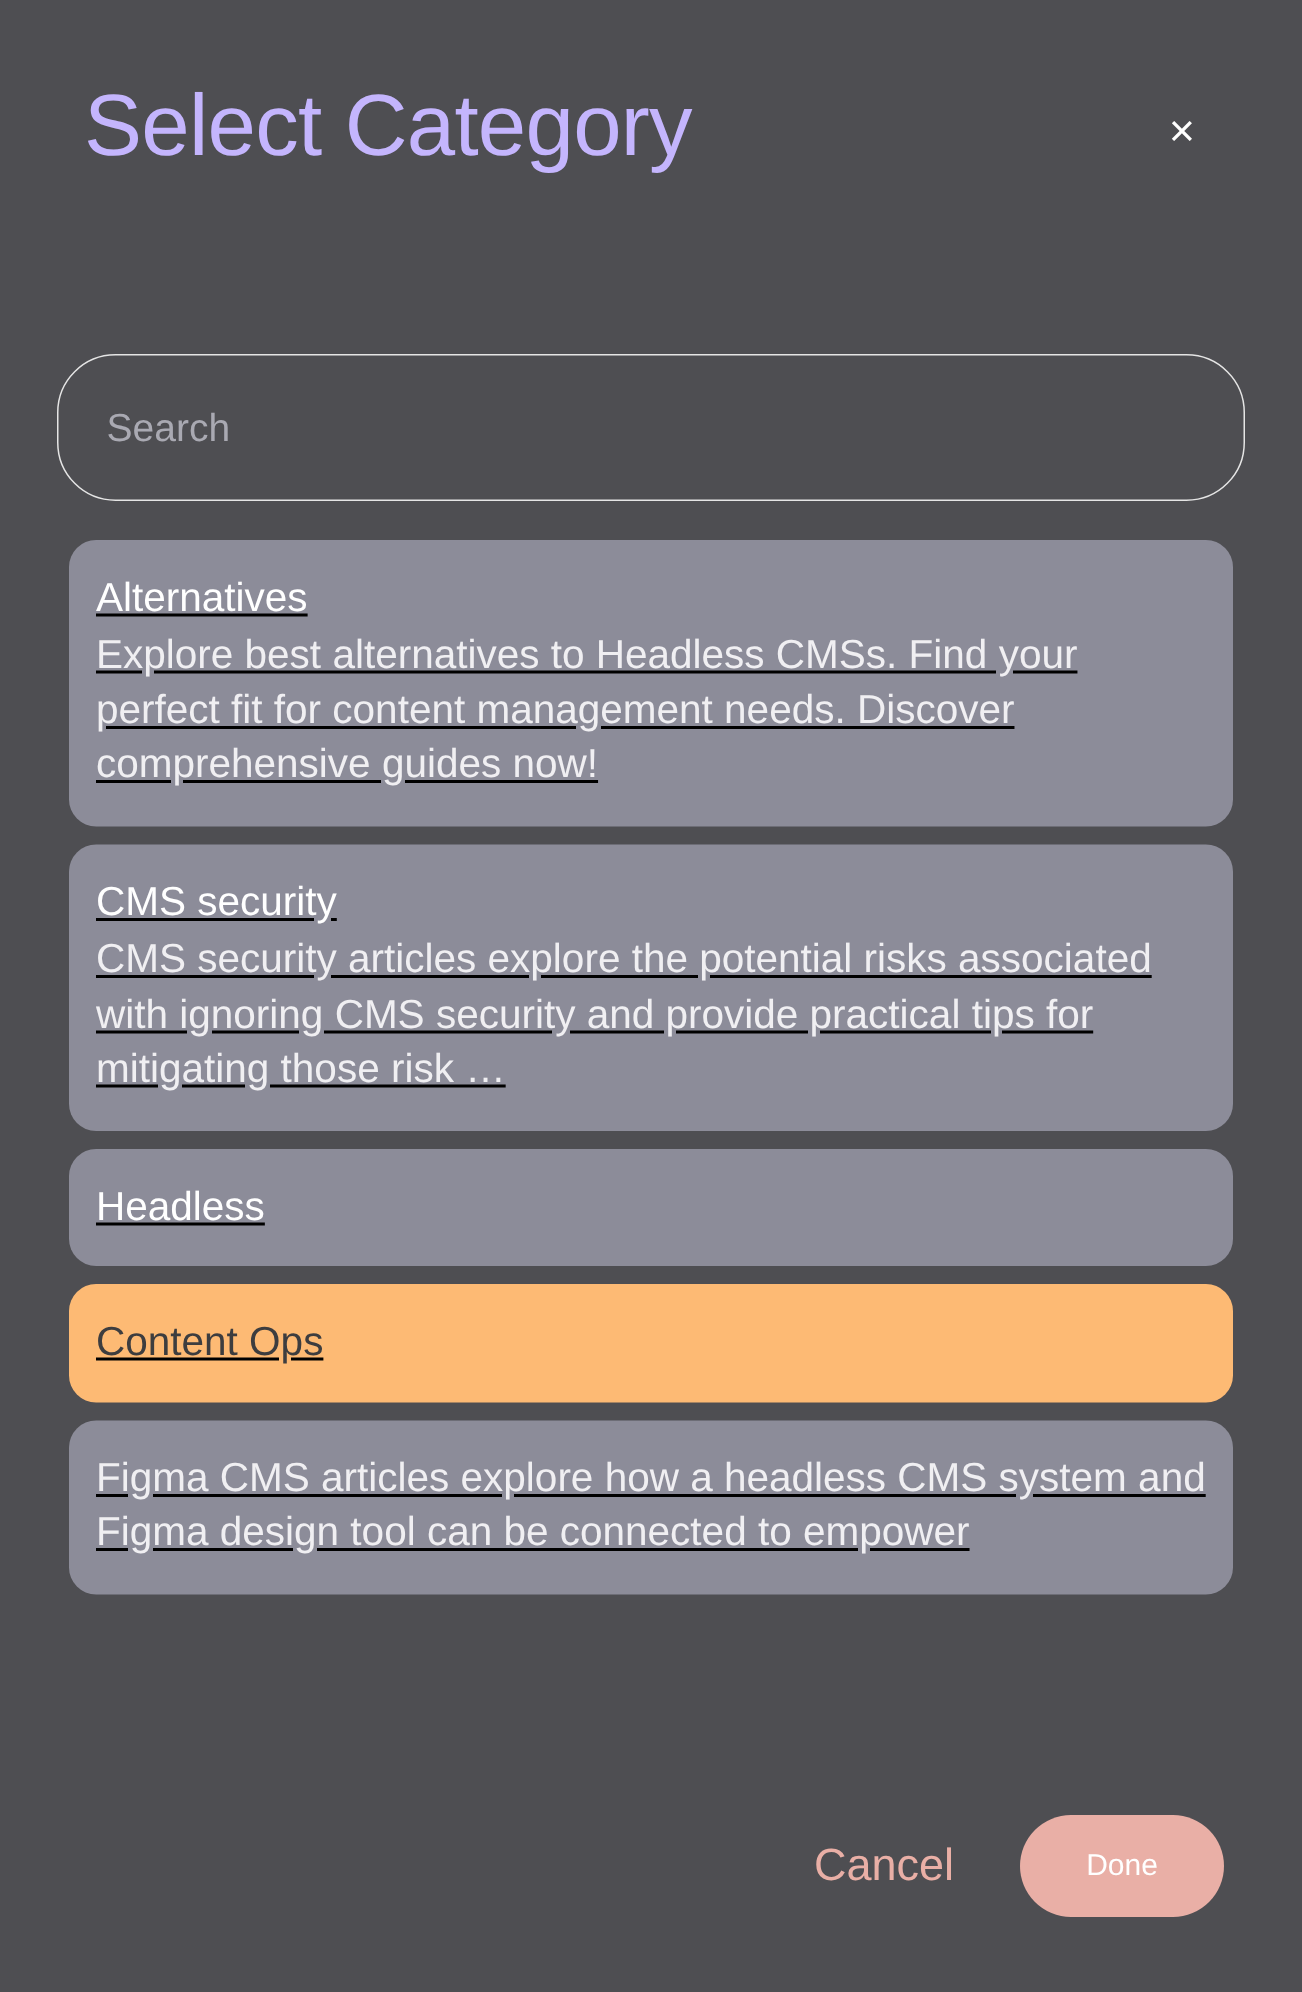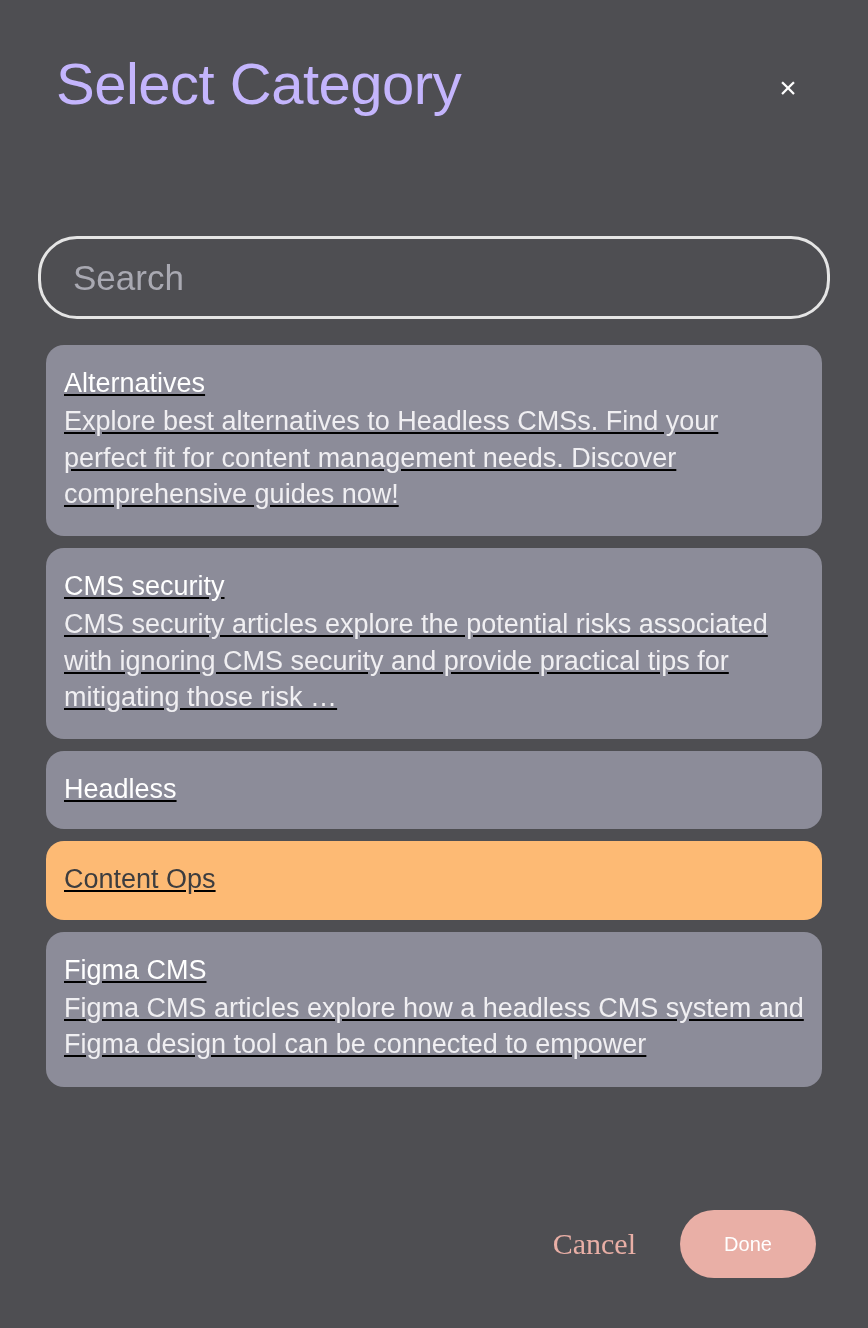--- a/index.html
+++ b/index.html
@@ -45,26 +45,26 @@
     background: none;
     border: none;
     font-family: "Liberation Sans", sans-serif;
   }
   .search-wrap {
     padding: 76px 38px 0 38px;
     flex: 0 0 auto;
   }
   .search-input {
     width: 792px;
-    height: 83px;
+    height: 98px;
     border-radius: 39px;
     background: transparent;
-    border: 3px solid #e5e5e5;
+    border: 1px solid #e5e5e5;
     color: #ffffff;
-    font-size: 35px;
+    font-size: 26px;
     padding: 0 32px;
     font-family: "Liberation Sans", sans-serif;
     outline: none;
   }
   .search-input::placeholder { color: #a9a9b2; }
   .list {
     margin-top: 26px;
     padding: 0 46px;
     flex: 1 1 auto;
     overflow: hidden;
@@ -103,21 +103,21 @@
     background: #4e4e52;
     position: relative;
     z-index: 5;
   }
   .cancel-btn {
     background: none;
     border: none;
     color: #e9afa6;
     font-size: 30px;
     cursor: pointer;
-    font-family: Liberation Serif, serif;
+    font-family: Liberation Sans, sans-serif;
     padding: 10px 6px;
   }
   .done-btn {
     background: #e9afa6;
     border: none;
     color: #ffffff;
     font-size: 20px;
     border-radius: 34px;
     width: 136px;
     height: 68px;
@@ -153,21 +153,20 @@
 
     <div class="option compact">
       <div class="option-title">Headless</div>
     </div>
 
     <div class="option compact selected">
       <div class="option-title">Content Ops</div>
     </div>
 
     <div class="option">
-      <div class="option-title">Figma CMS</div>
       <div class="option-desc">Figma CMS articles explore how a headless CMS system and Figma design tool can be connected to empower</div>
     </div>
 
   </div>
 
   <div class="footer">
     <button class="cancel-btn">Cancel</button>
     <button class="done-btn">Done</button>
   </div>
 

